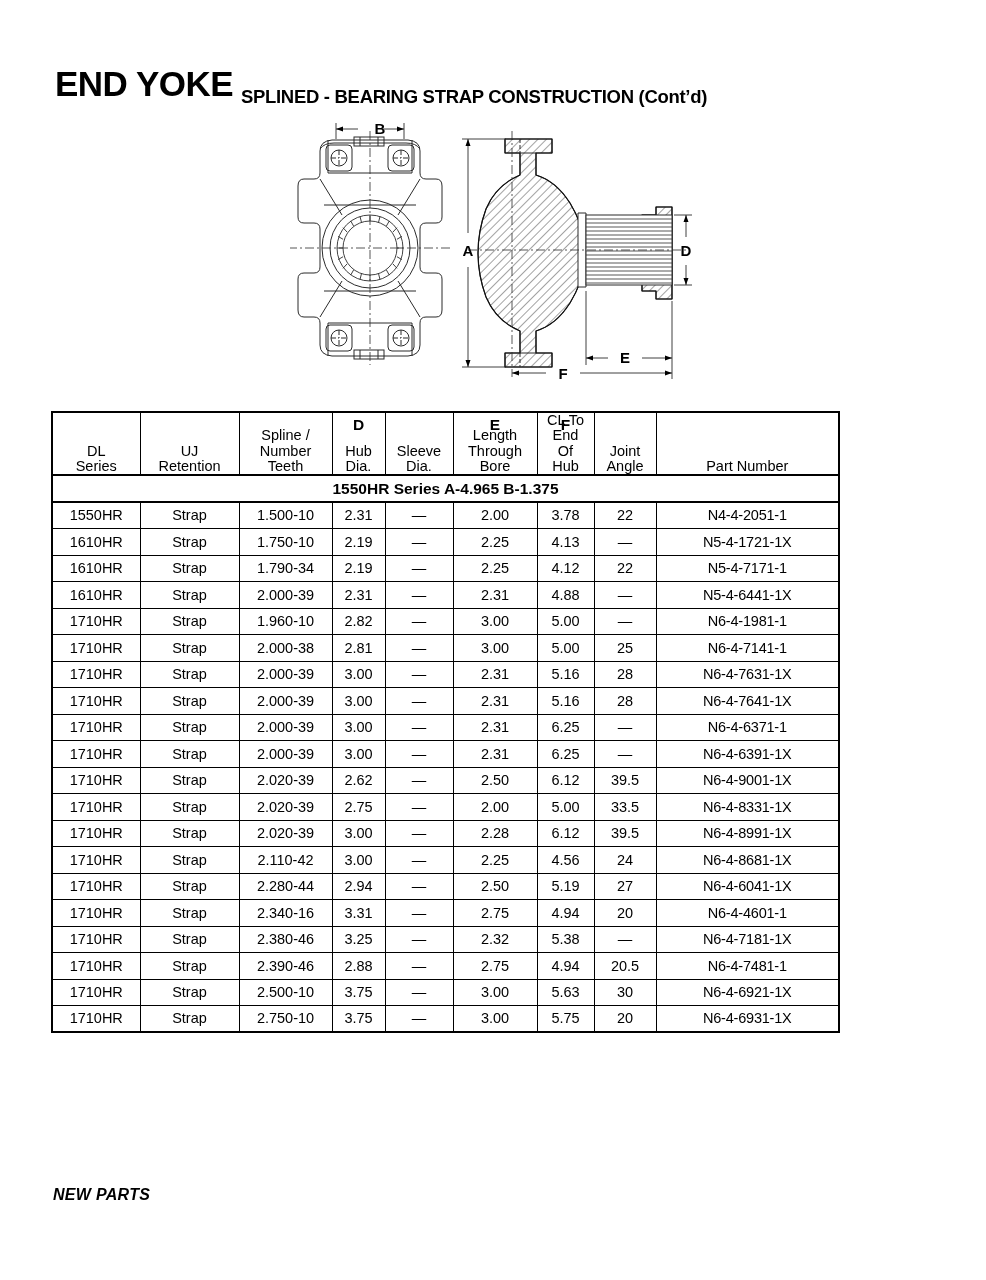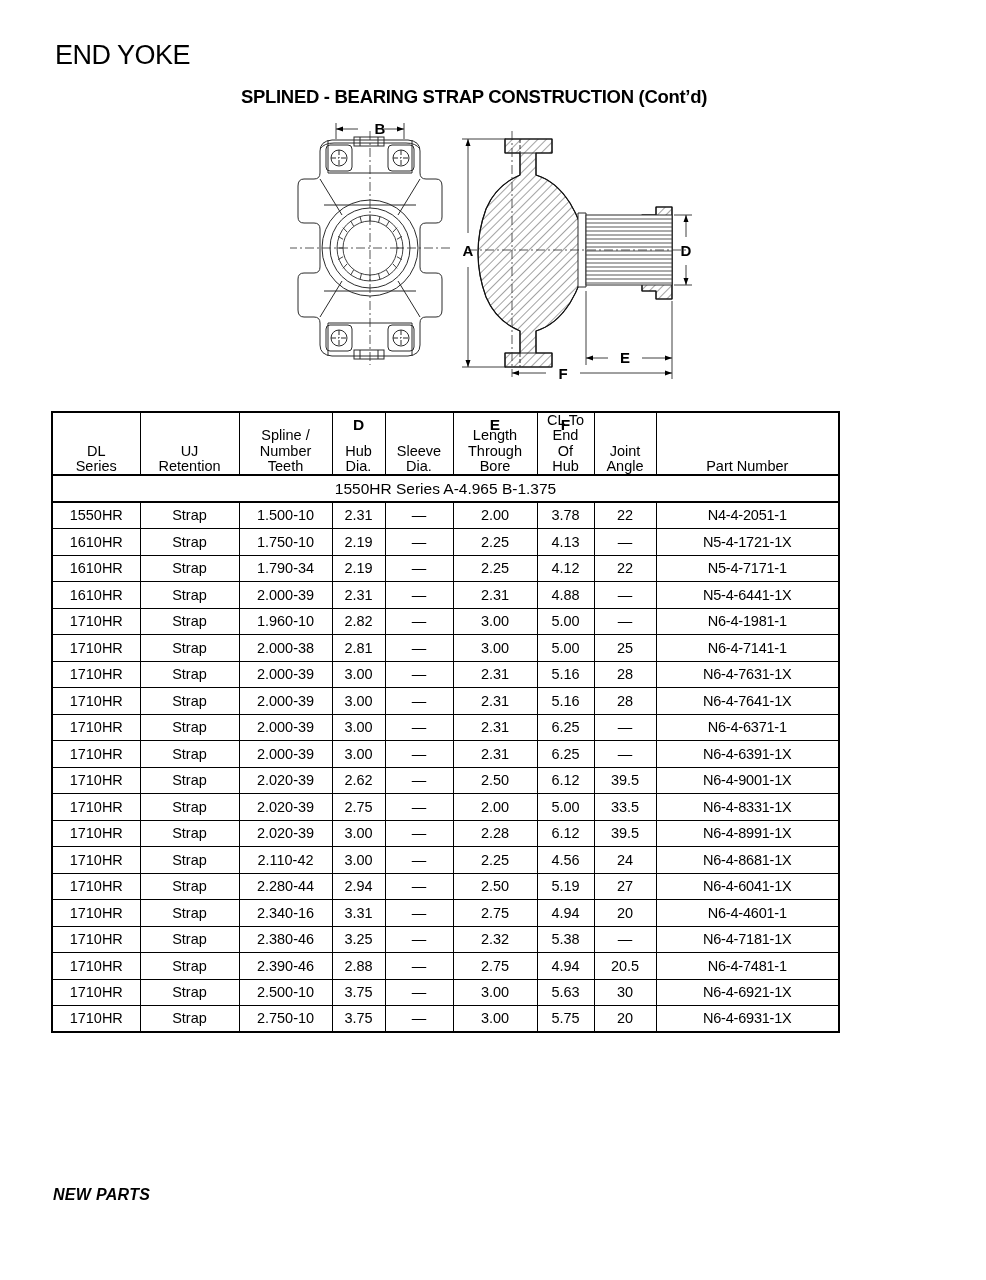--- a/index.html
+++ b/index.html
@@ -12,23 +12,23 @@
     font-family: "Liberation Sans", sans-serif;
     color: #000000;
     position: relative;
     overflow: hidden;
   }
 
   
   #page-header { position: absolute; left: 0; top: 0; width: 986px; }
   .title-main {
     position: absolute;
-    left: 55px; top: 40px;
-    font-size: 27px;
-    font-weight: normal;
+    left: 55px; top: 64px;
+    font-size: 35px;
+    font-weight: bold;
     letter-spacing: -0.5px;
   }
   .title-sub {
     position: absolute;
     left: 0; top: 86px;
     width: 902px;
     text-align: center;
     padding-left: 46px;
     font-size: 18.5px;
     font-weight: bold;
@@ -86,21 +86,21 @@
     position: absolute;
     top: 4px;
     left: 0; right: 0;
     text-align: center;
   }
   thead th { position: relative; }
   thead th .stack { display: block; }
   thead th .stack span { display: block; }
 
   tr.section-row td {
-    font-weight: normal;
+    font-weight: bold;
     font-size: 15.5px;
     text-align: center;
     vertical-align: middle;
     height: 27px;
     border-top: 2px solid #000;
     border-bottom: 2px solid #000;
   }
   tr.data-row td { vertical-align: middle; height: 26.5px; }
   td.partnum {
     text-align: left;

